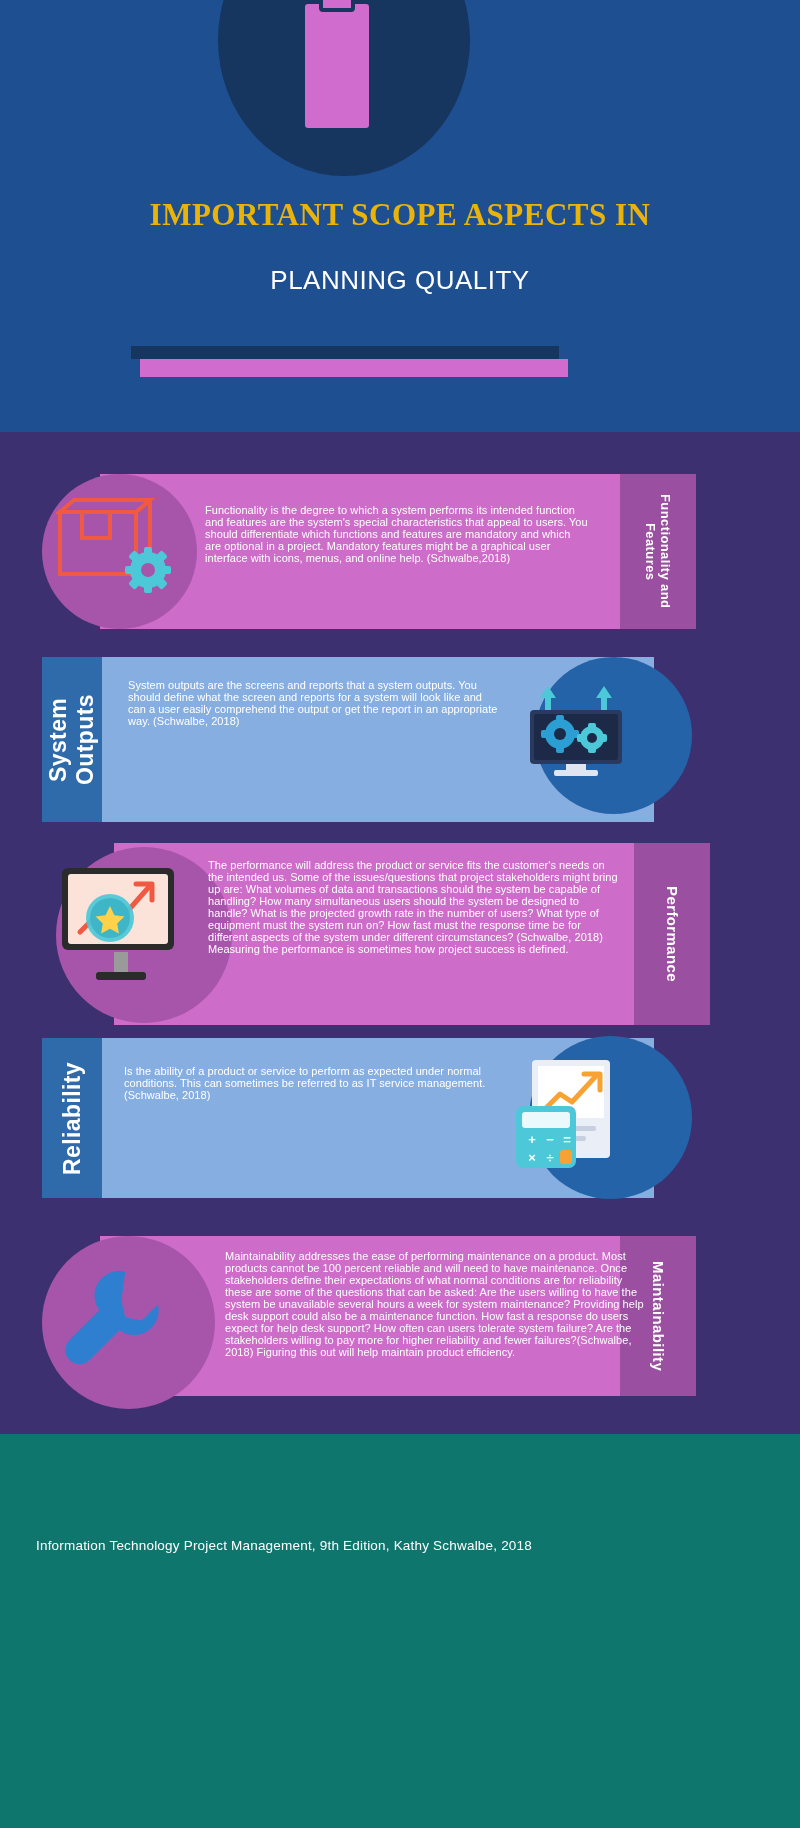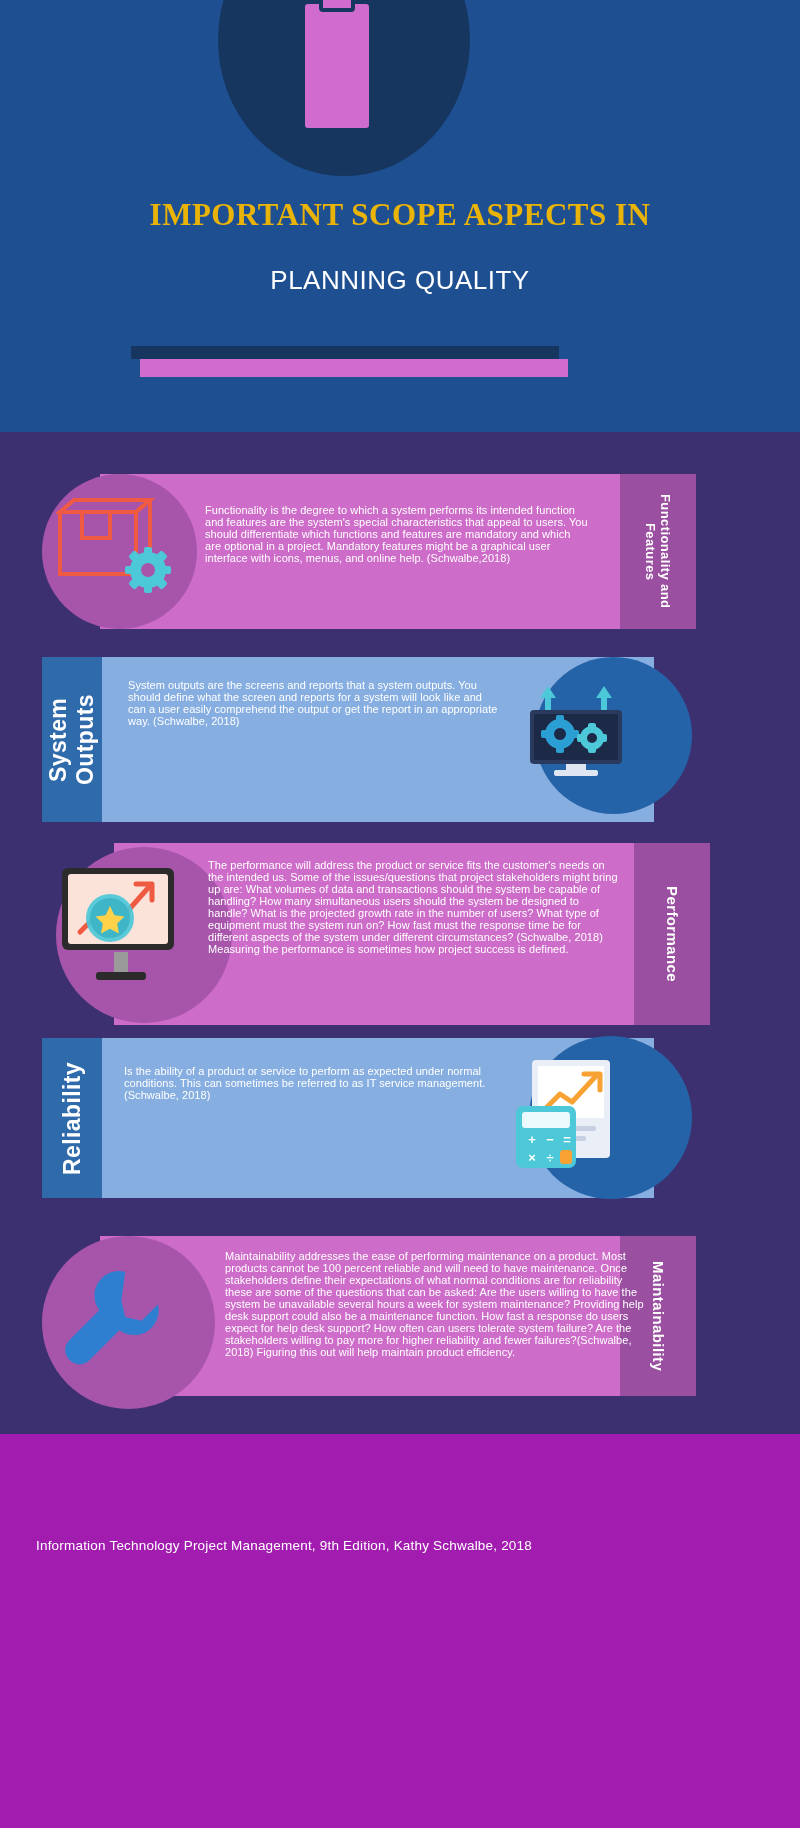--- a/index.html
+++ b/index.html
@@ -179,21 +179,21 @@
   #illo3 { left: 56px; top: 862px; width: 130px; height: 130px; }
   #illo4 { left: 510px; top: 1052px; width: 120px; height: 124px; }
   #illo5 { left: 62px; top: 1264px; width: 104px; height: 110px; }
 
   
   .footer {
     position: absolute;
     left: 0; top: 1434px;
     width: 800px;
     height: 394px;
-    background: #a21caf;
+    background: #0f766e;
   }
   .footer-text {
     position: absolute;
     left: 36px; top: 104px;
     color: #ffffff;
     font-size: 13.5px;
     letter-spacing: 0.2px;
   }
 </style>
 </head>

